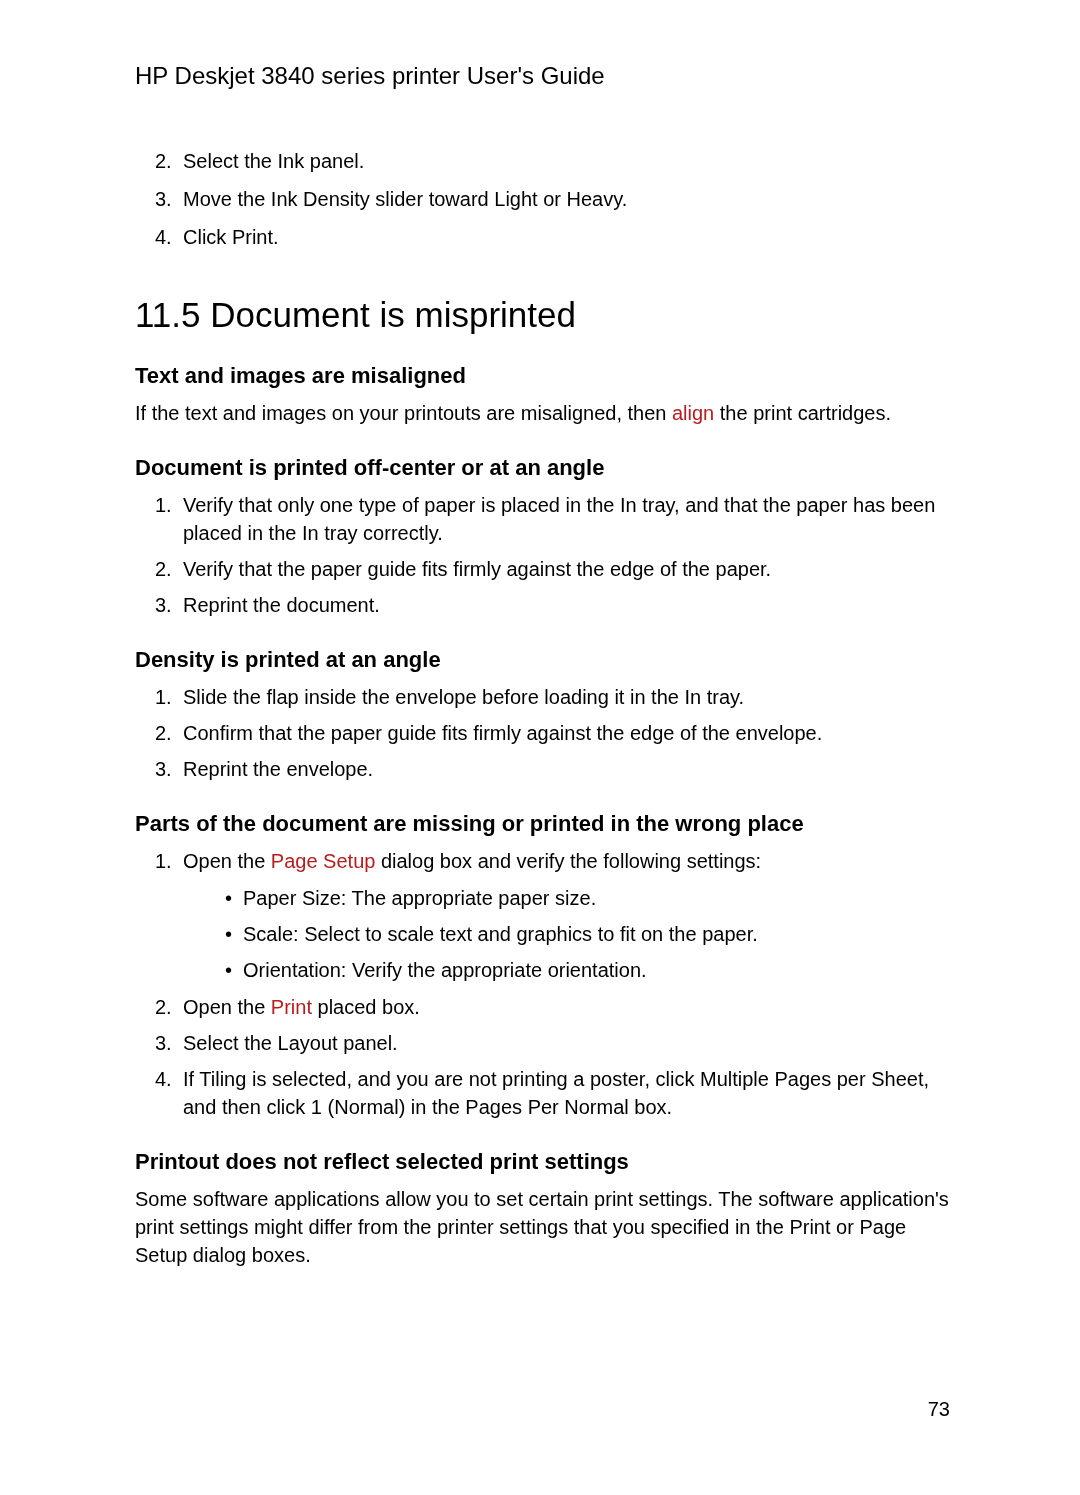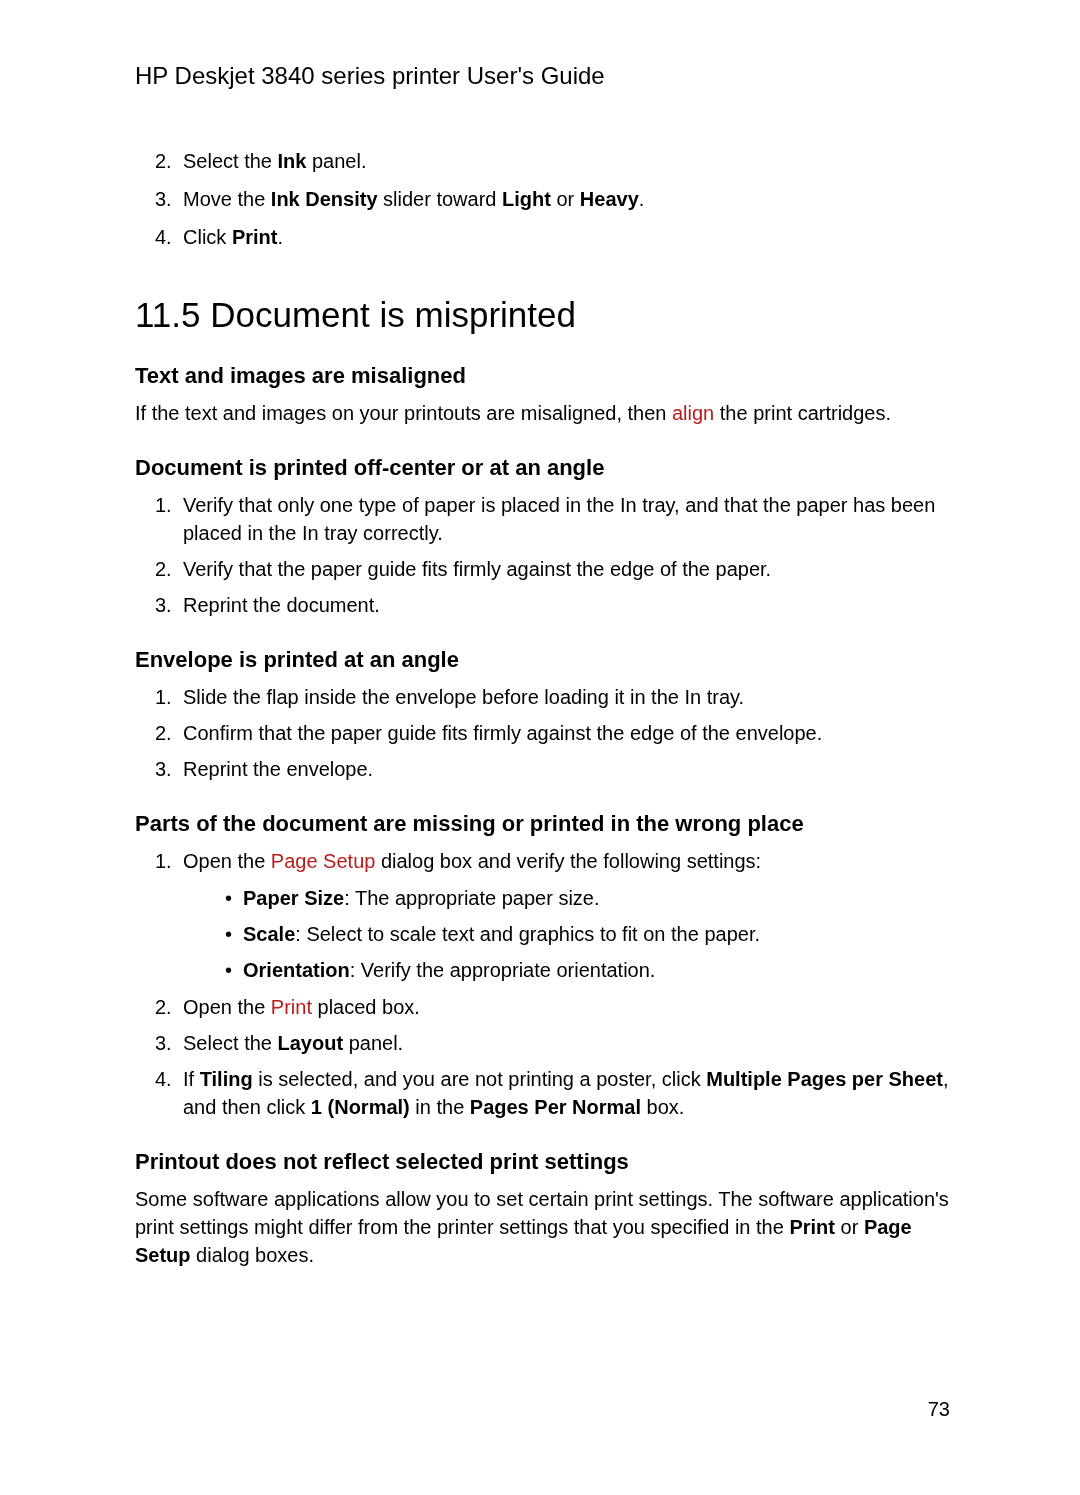--- a/index.html
+++ b/index.html
@@ -79,21 +79,21 @@
     line-height: 1.5;
     margin-bottom: 6px;
     padding-left: 18px;
     position: relative;
   }
   .bullet-list li::before {
     content: "•";
     position: absolute;
     left: 0;
   }
-  .bold { font-weight: bold; }
+  .bold { font-weight: normal; }
   .page-number {
     position: absolute;
     bottom: 74px;
     right: 130px;
     font-size: 20px;
   }
 </style>
 </head>
 <body>
 
@@ -131,21 +131,21 @@
     <li>
       <span class="num">2.</span>
       <span>Verify that the paper guide fits firmly against the edge of the paper.</span>
     </li>
     <li>
       <span class="num">3.</span>
       <span>Reprint the document.</span>
     </li>
   </ul>
 
-  <h2>Envelope is printed at an angle</h2>
+  <h2>Density is printed at an angle</h2>
   <ul class="num-list">
     <li>
       <span class="num">1.</span>
       <span>Slide the flap inside the envelope before loading it in the In tray.</span>
     </li>
     <li>
       <span class="num">2.</span>
       <span>Confirm that the paper guide fits firmly against the edge of the envelope.</span>
     </li>
     <li>

